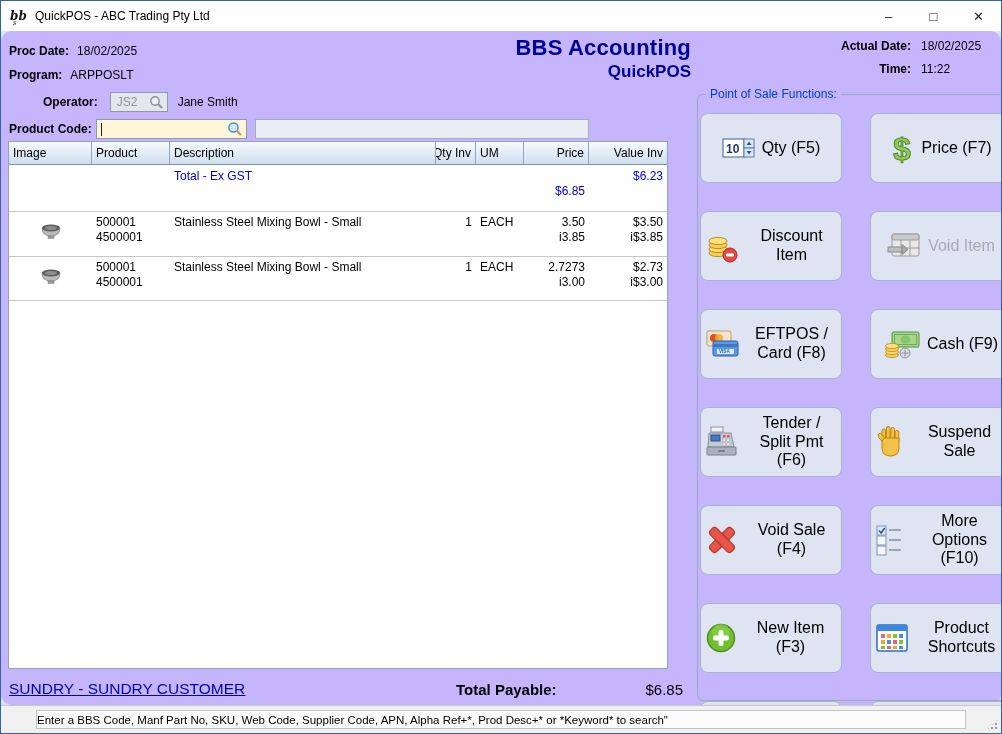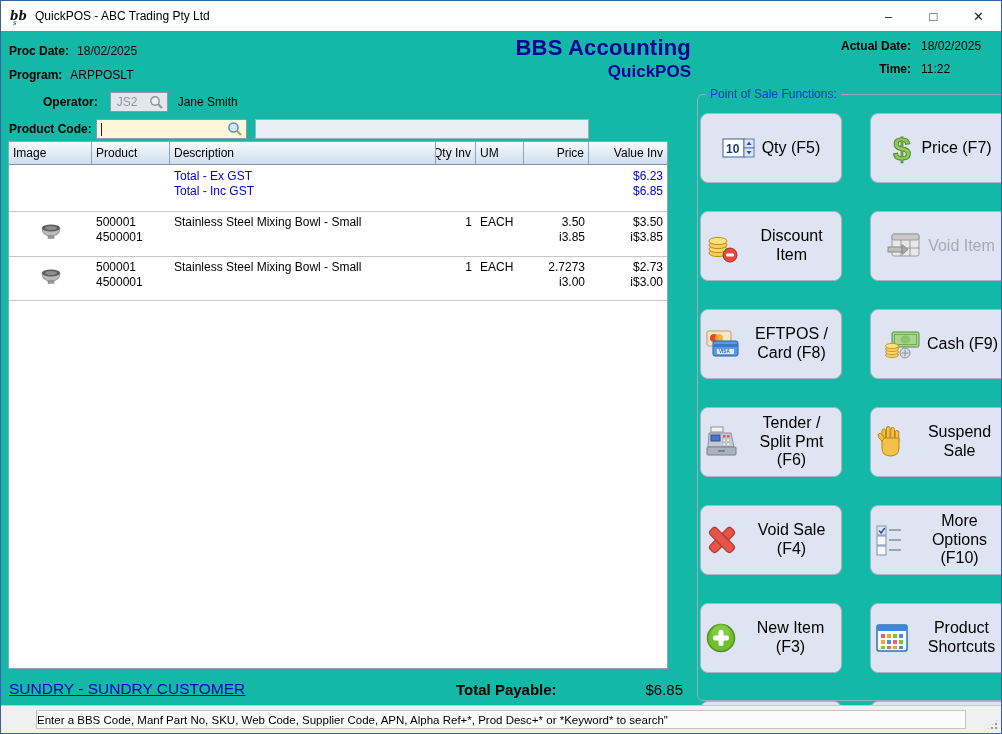--- a/index.html
+++ b/index.html
@@ -7,21 +7,21 @@
   .window { width:1002px; height:734px; border:1px solid #35639f; background:#d9e5f3; display:flex; flex-direction:column; overflow:hidden; }
 
   
   .titlebar { height:30px; background:#ffffff; display:flex; align-items:center; flex:0 0 30px; }
   .app-logo { width:20px; height:20px; margin:0 6px 0 8px; }
   .title-text { font-size:12px; color:#000; flex:1; }
   .caption-buttons { display:flex; height:30px; }
   .cap-btn { width:45px; height:30px; display:flex; align-items:center; justify-content:center; font-size:13px; color:#222; cursor:default; }
 
   
-  .client { position:relative; flex:1; background:#14b8a6; font-size:12px; color:#000; }
+  .client { position:relative; flex:1; background:#c4b5fd; font-size:12px; color:#000;border-radius:11px; }
   .lbl { font-weight:bold; }
   .info-left { position:absolute; left:8px; top:8px; line-height:24px; }
   .info-left .row { display:flex; gap:8px; }
   .center-title { position:absolute; left:0; right:310px; top:4px; text-align:right; color:#000099; }
   .center-title .big { font-size:22px; font-weight:bold; letter-spacing:0.2px; }
   .center-title .sub { font-size:17px; font-weight:bold; margin-top:1px; }
   .info-right { position:absolute; right:8px; top:8px; display:grid; grid-template-columns:auto 72px; column-gap:10px; row-gap:9px; }
   .info-right .lbl { text-align:right; }
 
   
@@ -158,21 +158,20 @@
             <div class="cell"></div>
           <div class="cell">Total - Ex GST</div>
           <div class="cell"></div>
             <div class="cell"></div>
             <div class="cell"></div>
           <div class="cell num">$6.23</div>
         </div>
         <div class="tgrid totals-row">
           <div class="cell"></div>
             <div class="cell"></div>
-          <div class="cell">Total - Inc GST</div>
           <div class="cell"></div>
             <div class="cell"></div>
             <div class="cell"></div>
           <div class="cell num">$6.85</div>
         </div>
       </div>
 
       <div class="tgrid item-row">
         <div class="cell img-cell">
           <svg width="22" height="17" viewBox="0 0 22 17">

